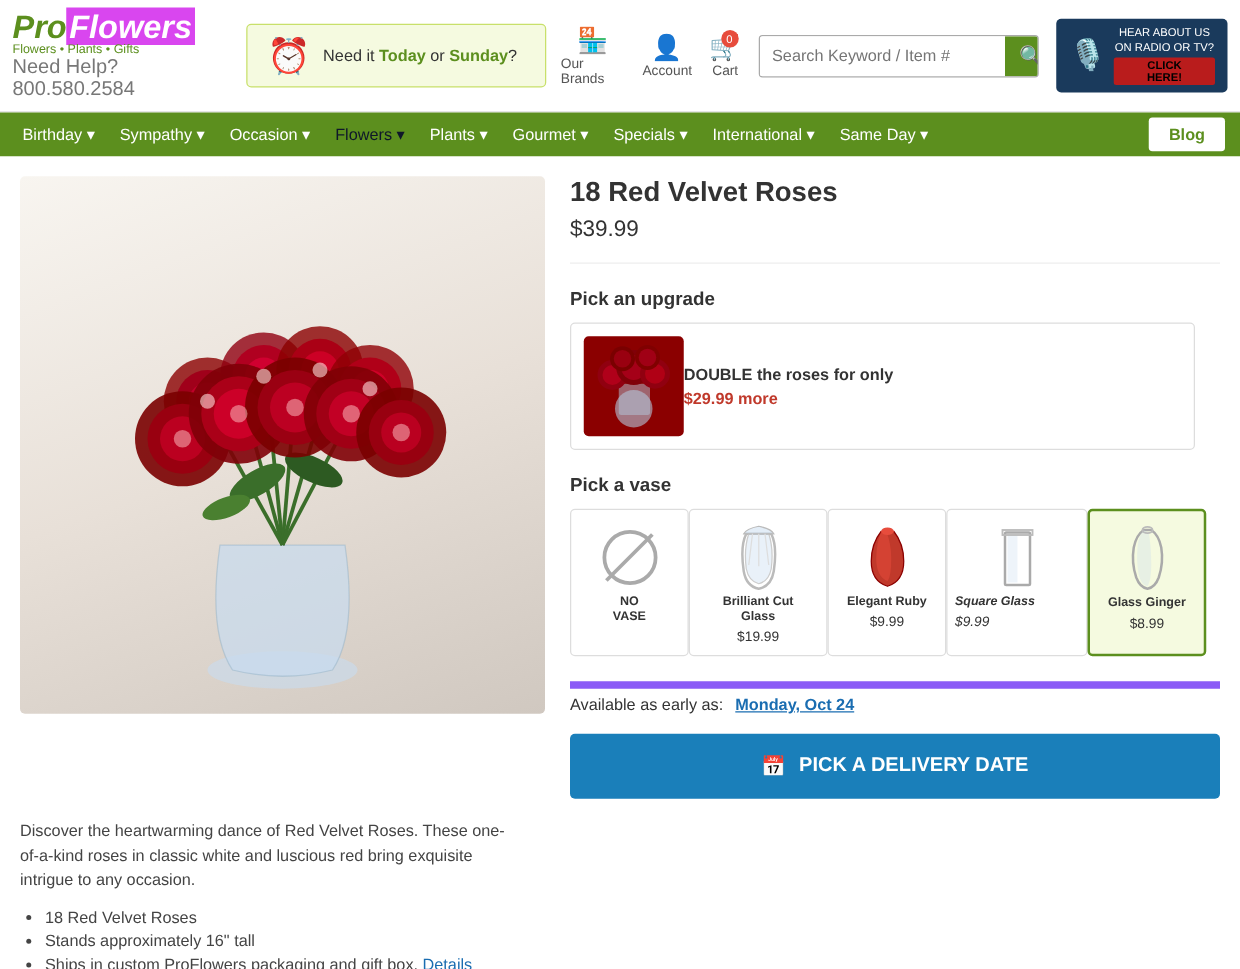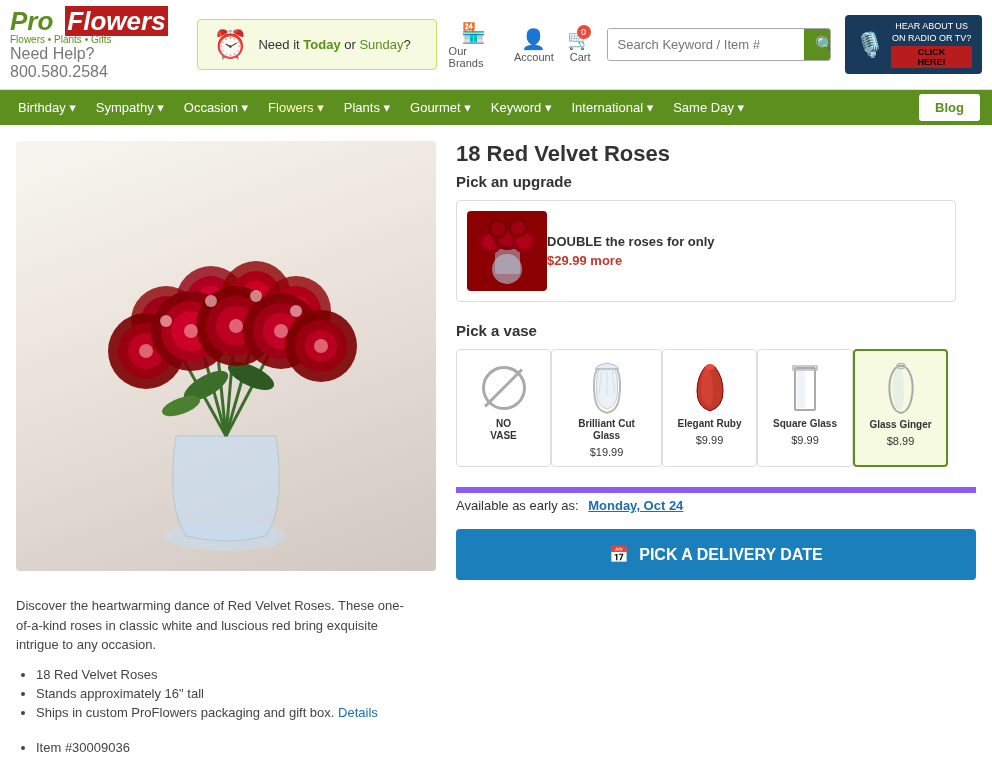--- a/index.html
+++ b/index.html
@@ -5,31 +5,31 @@
     * { box-sizing: border-box; margin: 0; padding: 0; }
     body { font-family: Arial, sans-serif; font-size: 14px; color: #333; background: #fff; width: 992px; }
   </style>
 </head>
 <body>
 
 <div style="background:#fff; border-bottom:1px solid #ddd;">
   <div style="display:flex; align-items:center; padding:8px 10px; gap:12px;">
     <div style="min-width:130px;">
       <div style="font-size:26px; font-weight:bold; color:#5c8f1e; font-style:italic; line-height:1;">
-        Pro<span style="background:#b91c1c;color:#fff;padding:0 2px;margin-left:12px;">Flowers</span>
+        Pro<span style="background:#d946ef;color:#fff;padding:0 2px;">Flowers</span>
       </div>
       <div style="font-size:10px; color:#5c8f1e;">Flowers • Plants • Gifts</div>
       <div style="font-size:16px; color:#777;">Need Help? 800.580.2584</div>
     </div>
 
     <div style="background:#f5fae0; border:1px solid #c8e06a; border-radius:4px; padding:8px 16px; display:flex; align-items:center; gap:10px; min-width:240px;">
       <div style="font-size:28px;">⏰</div>
       <div style="font-size:13px; color:#333;">
         Need it <a style="color:#5c8f1e; font-weight:bold;">Today</a>
-        or <a style="color:#5c8f1e; font-weight:normal;">Sunday</a>?
+        or <a style="color:#5c8f1e; font-weight:bold;">Sunday</a>?
       </div>
     </div>
 
     <div style="display:flex; align-items:center; gap:14px; margin-left:auto;">
       <div style="display:flex; flex-direction:column; align-items:center; font-size:11px; color:#555; cursor:pointer;">
         <span style="font-size:20px;">🏪</span>
         <span>Our Brands</span>
       </div>
       <div style="display:flex; flex-direction:column; align-items:center; font-size:11px; color:#555; cursor:pointer;">
         <span style="font-size:20px;">👤</span>
@@ -53,24 +53,24 @@
         </div>
       </div>
     </div>
   </div>
 </div>
 
 <div style="background:#5c8f1e; display:flex; align-items:center; padding:0 8px;">
   <div style="color:#fff; padding:10px 10px; font-size:13px; cursor:pointer; display:flex; align-items:center; gap:2px;text-align:center;">Birthday ▾</div>
   <div style="color:#fff; padding:10px 10px; font-size:13px; cursor:pointer; display:flex; align-items:center; gap:2px;">Sympathy ▾</div>
   <div style="color:#fff; padding:10px 10px; font-size:13px; cursor:pointer; display:flex; align-items:center; gap:2px;">Occasion ▾</div>
-  <div style="color:#fef9c3; padding:10px 10px; font-size:13px; cursor:pointer; display:flex; align-items:center; gap:2px;">Flowers ▾</div>
+  <div style="color:#0f172a; padding:10px 10px; font-size:13px; cursor:pointer; display:flex; align-items:center; gap:2px;">Flowers ▾</div>
   <div style="color:#fff; padding:10px 10px; font-size:13px; cursor:pointer; display:flex; align-items:center; gap:2px;">Plants ▾</div>
   <div style="color:#fff; padding:10px 10px; font-size:13px; cursor:pointer; display:flex; align-items:center; gap:2px;">Gourmet ▾</div>
-  <div style="color:#fff; padding:10px 10px; font-size:13px; cursor:pointer; display:flex; align-items:center; gap:2px;">Keyword ▾</div>
+  <div style="color:#fff; padding:10px 10px; font-size:13px; cursor:pointer; display:flex; align-items:center; gap:2px;">Specials ▾</div>
   <div style="color:#fff; padding:10px 10px; font-size:13px; cursor:pointer; display:flex; align-items:center; gap:2px;">International ▾</div>
   <div style="color:#fff; padding:10px 10px; font-size:13px; cursor:pointer; display:flex; align-items:center; gap:2px;">Same Day ▾</div>
   <div style="flex:1;"></div>
   <div style="background:#fff; color:#5c8f1e; border-radius:3px; padding:6px 16px; font-weight:bold; font-size:13px; cursor:pointer; margin:4px;text-align:right;">Blog</div>
 </div>
 
 <div style="display:flex; padding:16px; gap:20px; align-items:flex-start;">
 
   <div style="flex: 0 0 420px;">
     <div style="width:420px; height:430px; background:linear-gradient(160deg, #f8f5f0 0%, #e8e0d8 50%, #d0c8c0 100%); border-radius:4px; display:flex; align-items:center; justify-content:center; position:relative; overflow:hidden;">
@@ -128,20 +128,21 @@
         <circle cx="155" cy="175" r="7" fill="rgba(255,200,200,0.5)"></circle>
         <circle cx="200" cy="170" r="7" fill="rgba(255,200,200,0.5)"></circle>
         <circle cx="245" cy="175" r="7" fill="rgba(255,200,200,0.5)"></circle>
         <circle cx="285" cy="190" r="7" fill="rgba(255,200,200,0.5)"></circle>
       </svg>
     </div>
   </div>
 
   <div style="flex:1;">
     <h1 style="font-size:22px; font-weight:bold; color:#333; margin-bottom:6px;">18 Red Velvet Roses</h1>
+    <div style="font-size:18px; color:#333; margin-bottom:20px; border-bottom:1px solid #eee; padding-bottom:16px;">$39.99</div>
 
     <div style="margin-bottom:20px;">
       <div style="font-size:15px; font-weight:bold; color:#333; margin-bottom:10px;">Pick an upgrade</div>
       <div style="border:1px solid #ddd; border-radius:4px; display:flex; align-items:center; padding:10px; cursor:pointer; max-width:500px;">
         <div style="width:80px; height:80px; background:#8b0000; border-radius:4px; flex-shrink:0; display:flex; align-items:center; justify-content:center; position:relative; overflow:hidden;">
           <svg width="75" height="75" viewBox="0 0 75 75">
             <circle cx="37" cy="55" r="15" fill="rgba(180,200,220,0.6)"></circle>
             <rect x="25" y="35" width="25" height="25" fill="rgba(180,200,220,0.5)" rx="2"></rect>
             <circle cx="20" cy="28" r="12" fill="#900010"></circle>
             <circle cx="20" cy="28" r="8" fill="#b0001a"></circle>
@@ -196,21 +197,21 @@
             <svg width="38" height="58" viewBox="0 0 38 58">
               <path d="M14 8 Q6 18 6 32 Q6 48 19 52 Q32 48 32 32 Q32 18 24 8 Z" fill="#c0392b" stroke="#8b0000" stroke-width="1"></path>
               <path d="M14 8 Q10 18 10 30 Q10 44 19 48 Q22 44 22 30 Q22 18 18 8 Z" fill="#e74c3c" opacity="0.5"></path>
               <ellipse cx="19" cy="8" rx="5" ry="3" fill="#e74c3c"></ellipse>
             </svg>
           </div>
           <div style="font-size:10px; font-weight:bold; color:#333; line-height:1.2;">Elegant Ruby</div>
           <div style="font-size:11px; color:#333; margin-top:4px;">$9.99</div>
         </div>
 
-        <div style="border:1px solid #ddd; border-radius:4px; padding:8px 6px; text-align:center; cursor:pointer; width:96px;">
+        <div style="border:1px solid #ddd; border-radius:4px; padding:8px 6px; cursor:pointer; width:113px;font-style:italic;">
           <div style="height:60px; display:flex; align-items:center; justify-content:center;">
             <svg width="36" height="56" viewBox="0 0 36 56">
               <rect x="8" y="8" width="20" height="42" fill="none" stroke="#aaa" stroke-width="2" rx="1"></rect>
               <rect x="10" y="10" width="8" height="38" fill="rgba(200,220,240,0.3)"></rect>
               <rect x="6" y="6" width="24" height="4" fill="none" stroke="#bbb" stroke-width="1.5"></rect>
             </svg>
           </div>
           <div style="font-size:10px; font-weight:bold; color:#333; line-height:1.2;">Square Glass</div>
           <div style="font-size:11px; color:#333; margin-top:4px;">$9.99</div>
         </div>

